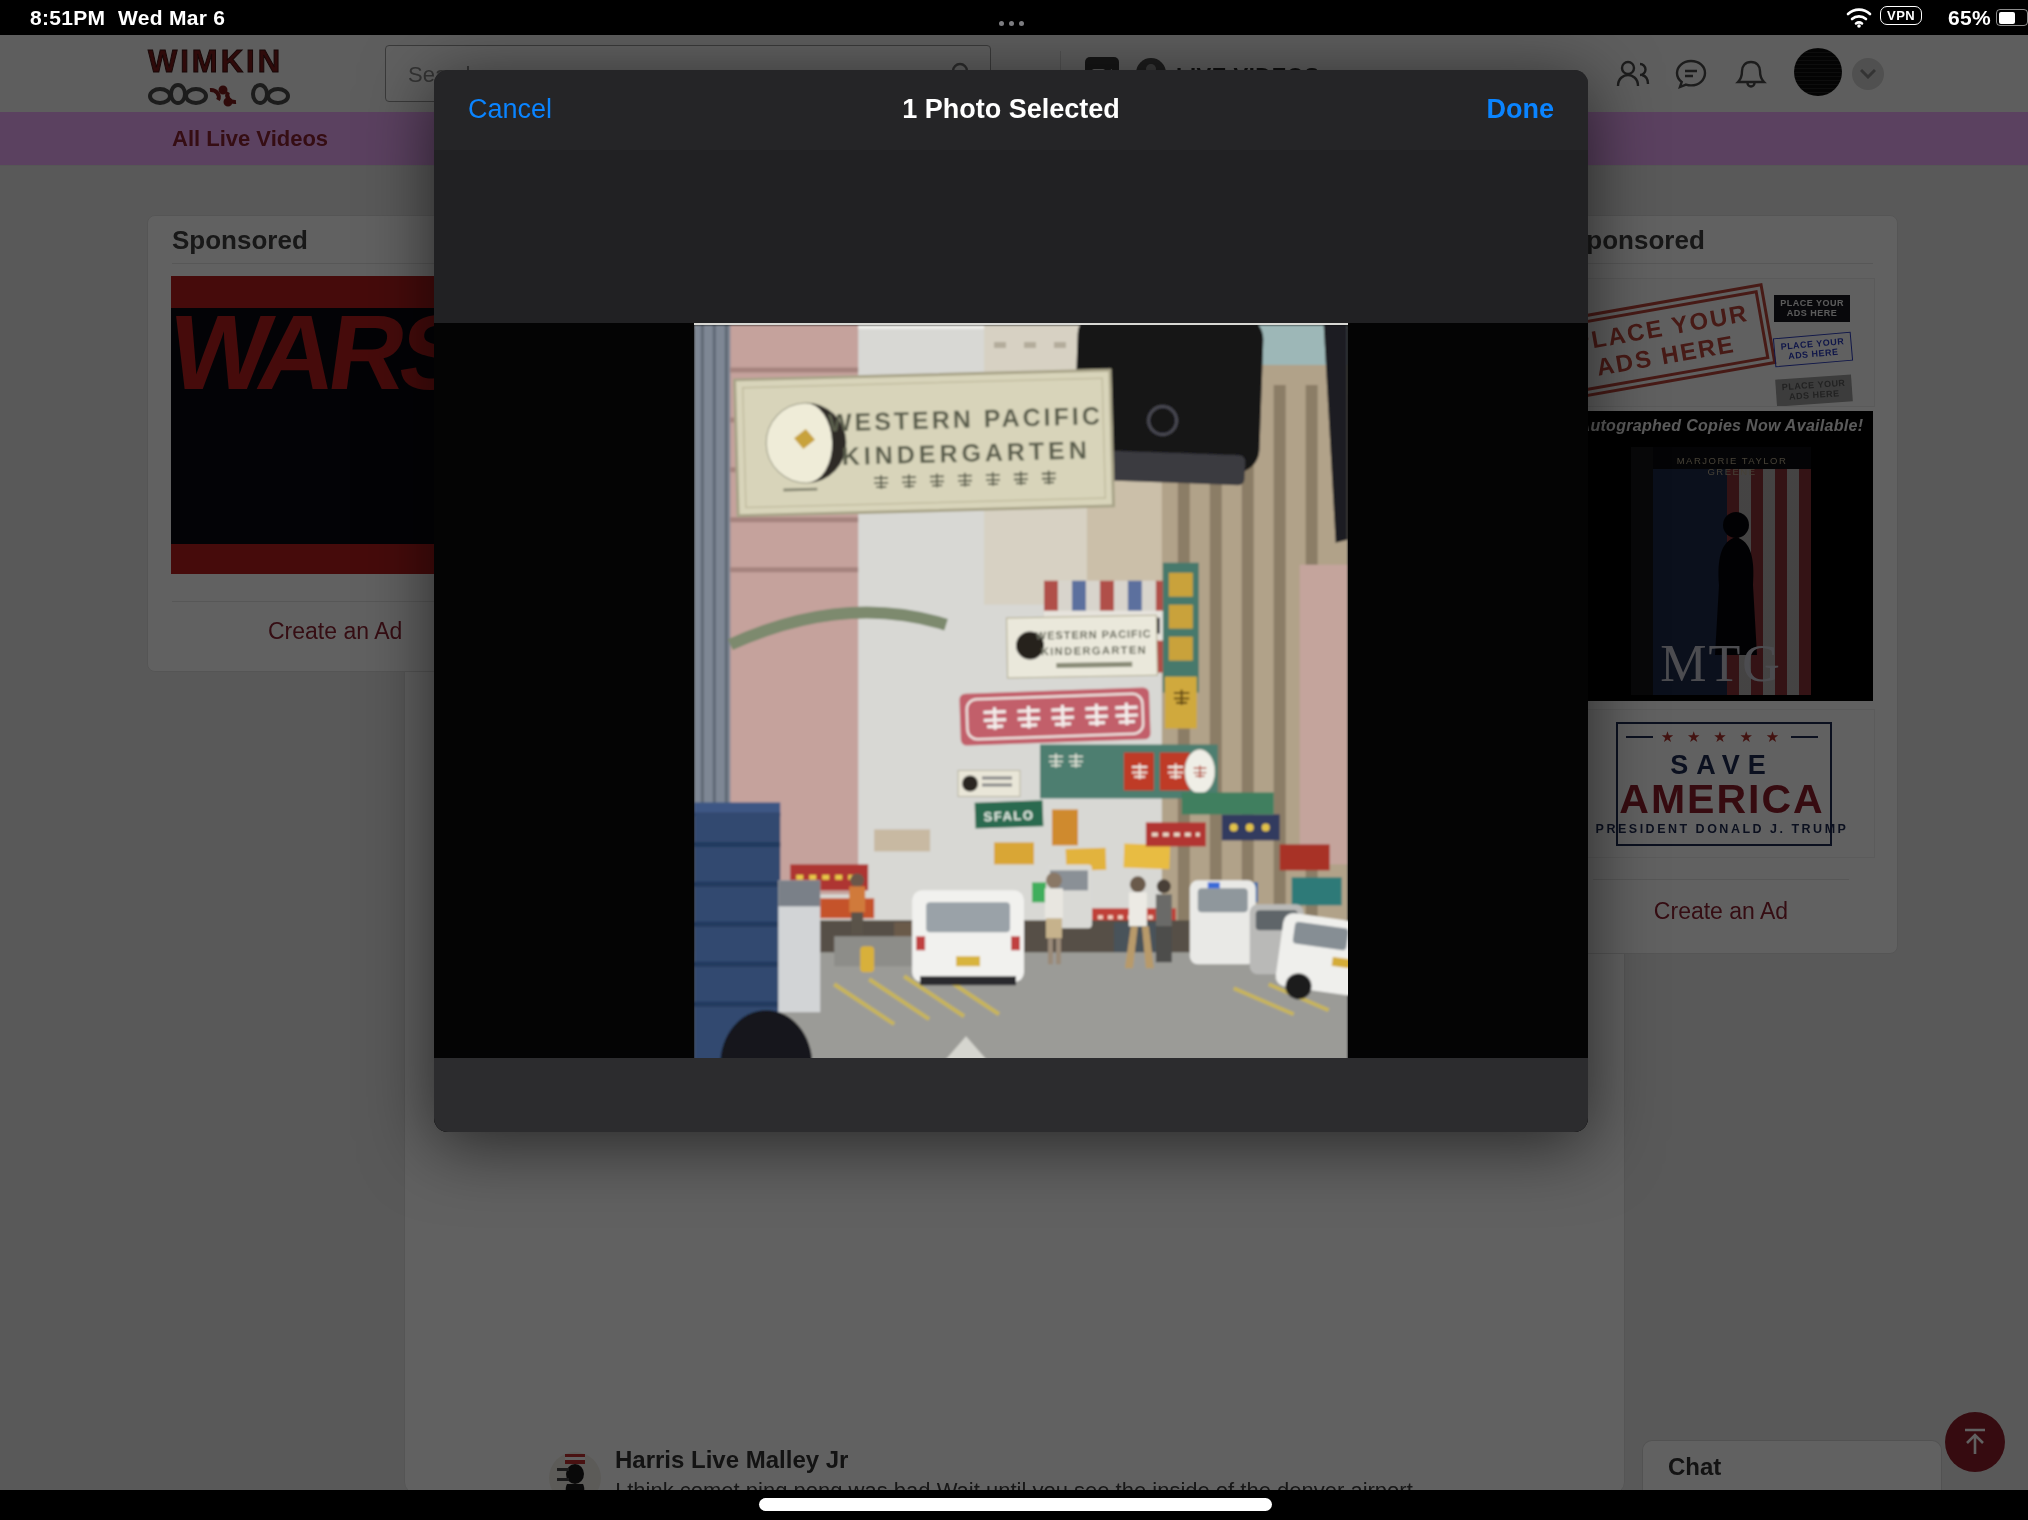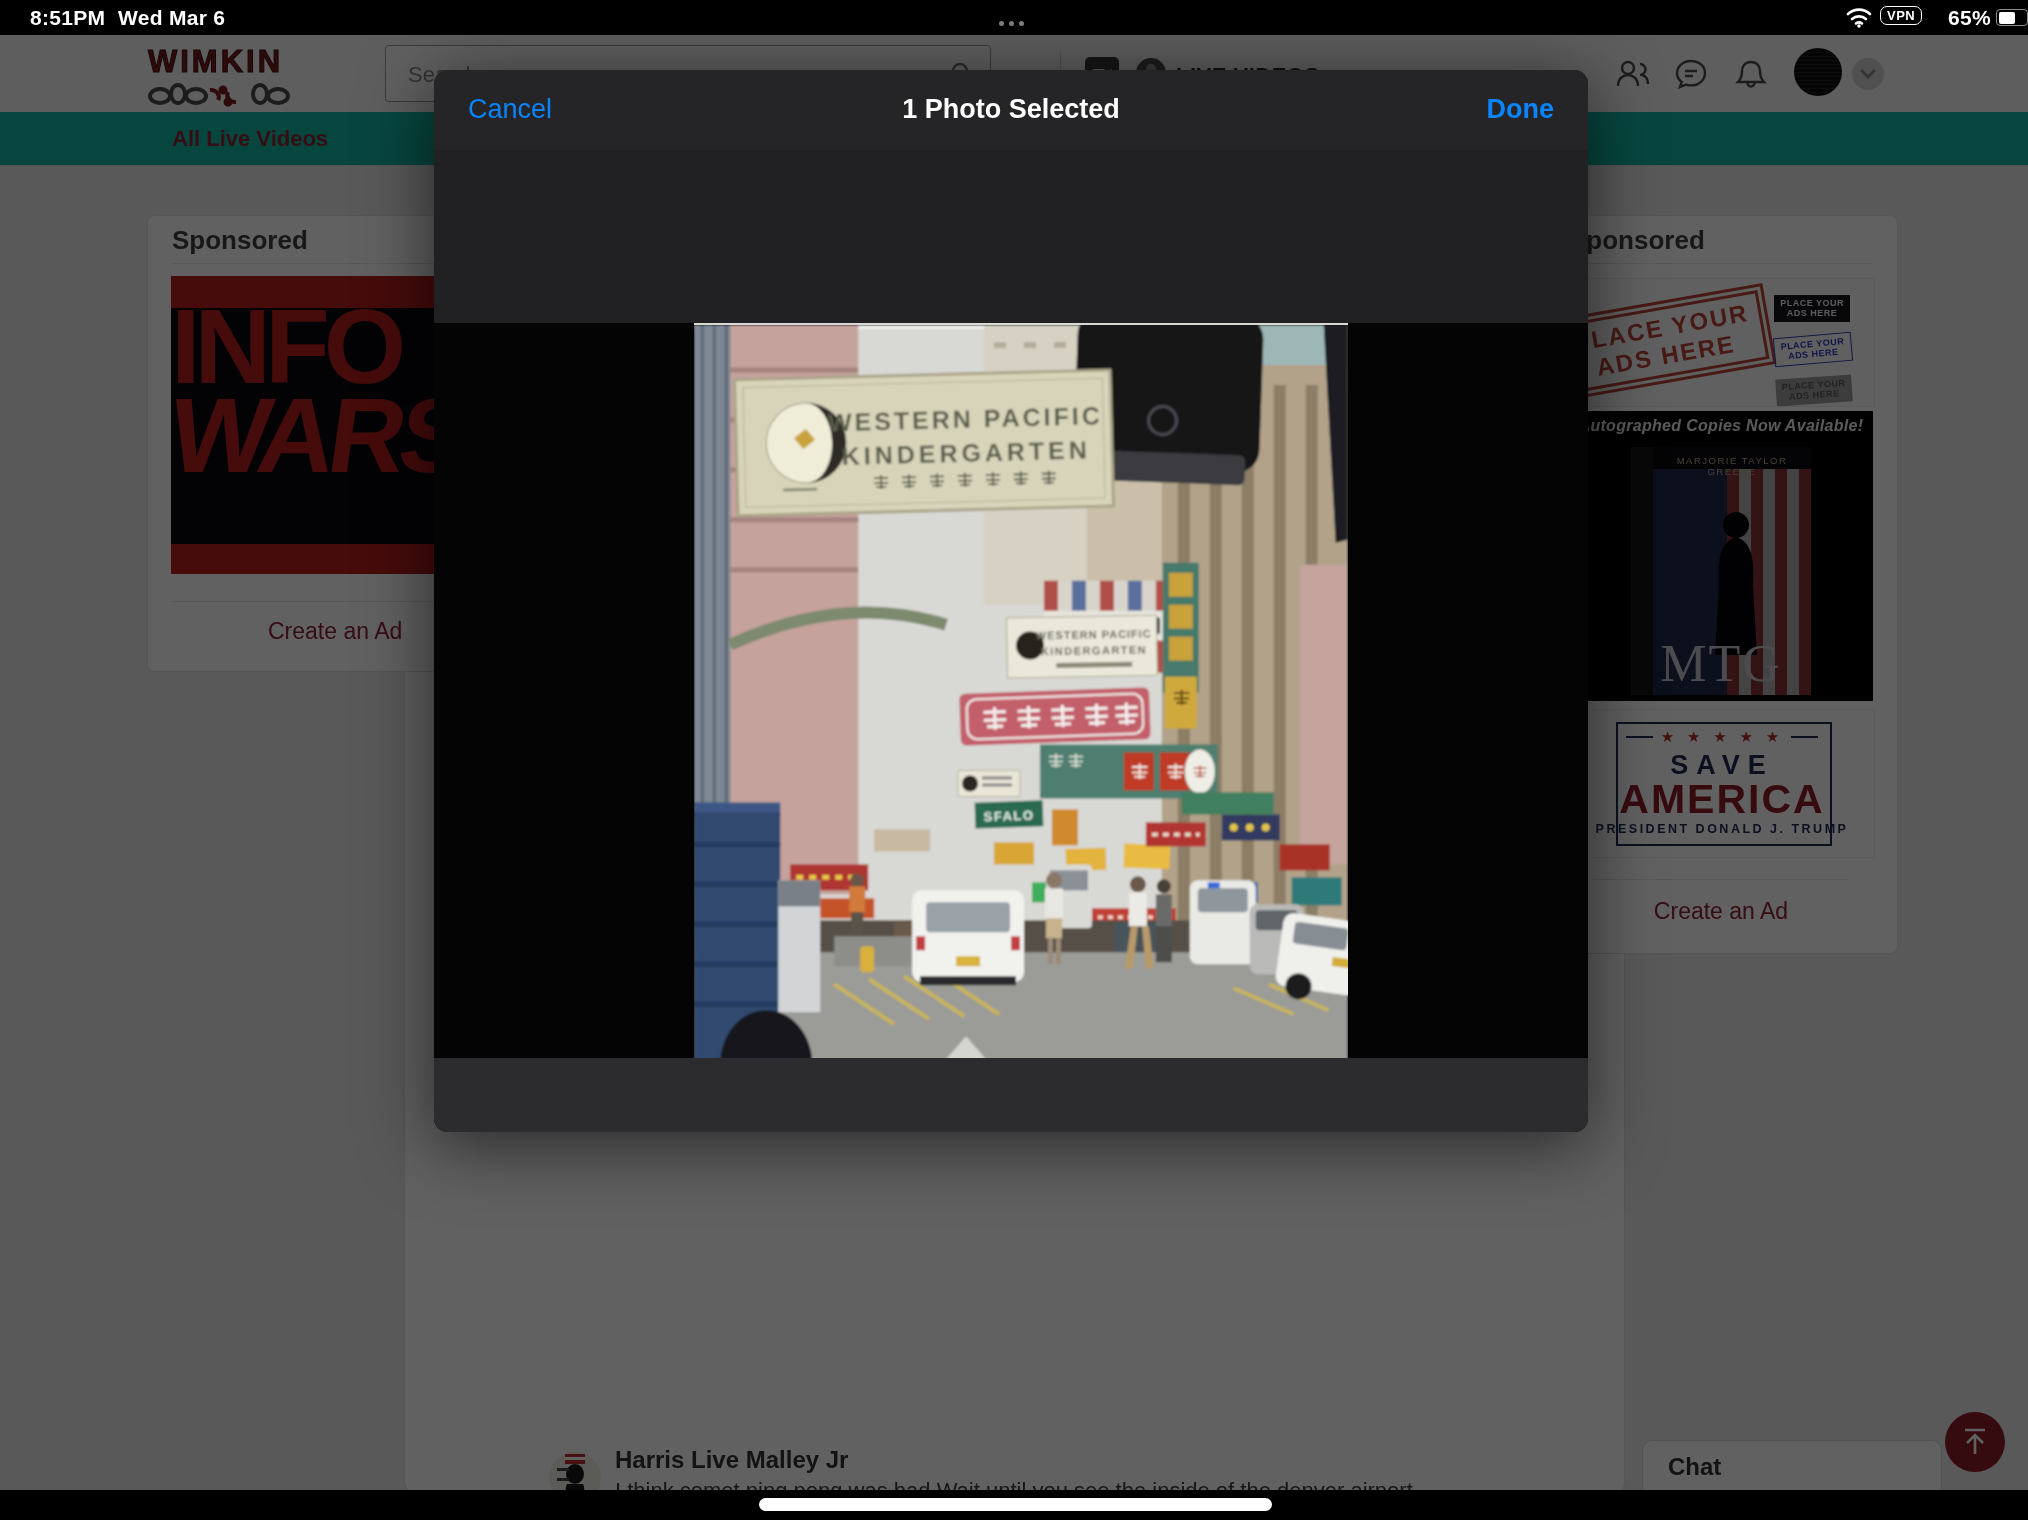--- a/index.html
+++ b/index.html
@@ -21,21 +21,21 @@
   .search-box input{border:0;outline:0;background:transparent;width:540px;height:100%;margin-left:20px;
                     font-size:22px;color:#555;font-family:inherit;}
   .search-box input::placeholder{color:#8a8a8a;}
   .hdr-divider{width:1px;height:44px;background:#d4d4d4;}
   .live-sq{width:34px;height:36px;background:#3c3c3c;border-radius:5px;display:flex;align-items:center;justify-content:center;}
   .live-label{font-size:22px;font-weight:800;color:#2a2a2a;letter-spacing:.5px;}
   .avatar-dark{width:48px;height:48px;border-radius:50%;background:#0d0d0d;
                background-image:repeating-linear-gradient(0deg,#0d0d0d 0 3px,#232323 3px 4px);}
   .chev-circle{width:32px;height:32px;border-radius:50%;background:#d2d2d2;display:flex;align-items:center;justify-content:center;}
   
-  .navrow{left:0;top:112px;width:2028px;height:53px;background:#14b8a6;border-bottom:1px solid #e1e1e1;}
+  .navrow{left:0;top:112px;width:2028px;height:53px;background:#f0abfc;border-bottom:1px solid #e1e1e1;}
   .tab{font-size:22px;font-weight:600;}
   .tab.active{color:#8b2332;}
   .tab.idle{color:#4d4d4d;font-weight:400;}
   
   .card{background:#fff;border:1px solid #e0e0e0;border-radius:8px;}
   .sp-title{font-size:26px;font-weight:700;color:#404040;}
   .divider{height:1px;background:#e5e5e5;}
   .create-ad{font-size:23px;color:#8b2332;}
   
   .iw{background:#b71f1f;overflow:hidden;}
@@ -171,21 +171,20 @@
     <div class="abs" style="left:596px;top:582px;width:623px;height:85px;background:#9a8468;">
       <div class="abs" style="right:10px;top:8px;width:14px;height:70px;background:#4e4a44;"></div>
     </div>
   </div>
 
   <div class="abs card" style="left:147px;top:215px;width:313px;height:455px;">
     <div class="abs sp-title" style="left:24px;top:9px;">Sponsored</div>
     <div class="abs divider" style="left:24px;top:47px;width:262px;"></div>
     <div class="abs iw" style="left:23px;top:60px;width:290px;height:298px;">
       <div class="iw-mid">
-        <div class="iw-word" style="margin-top:-6px;">INFO</div>
         <div class="iw-word" style="transform:skewX(-8deg);">WARS</div>
       </div>
       <div class="iw-suffix">.c</div>
     </div>
     <div class="abs divider" style="left:24px;top:385px;width:262px;"></div>
     <div class="abs create-ad" style="left:120px;top:402px;">Create an Ad</div>
   </div>
 
   <div class="abs card" style="left:1544px;top:215px;width:352px;height:737px;">
     <div class="abs sp-title" style="left:24px;top:9px;">Sponsored</div>

